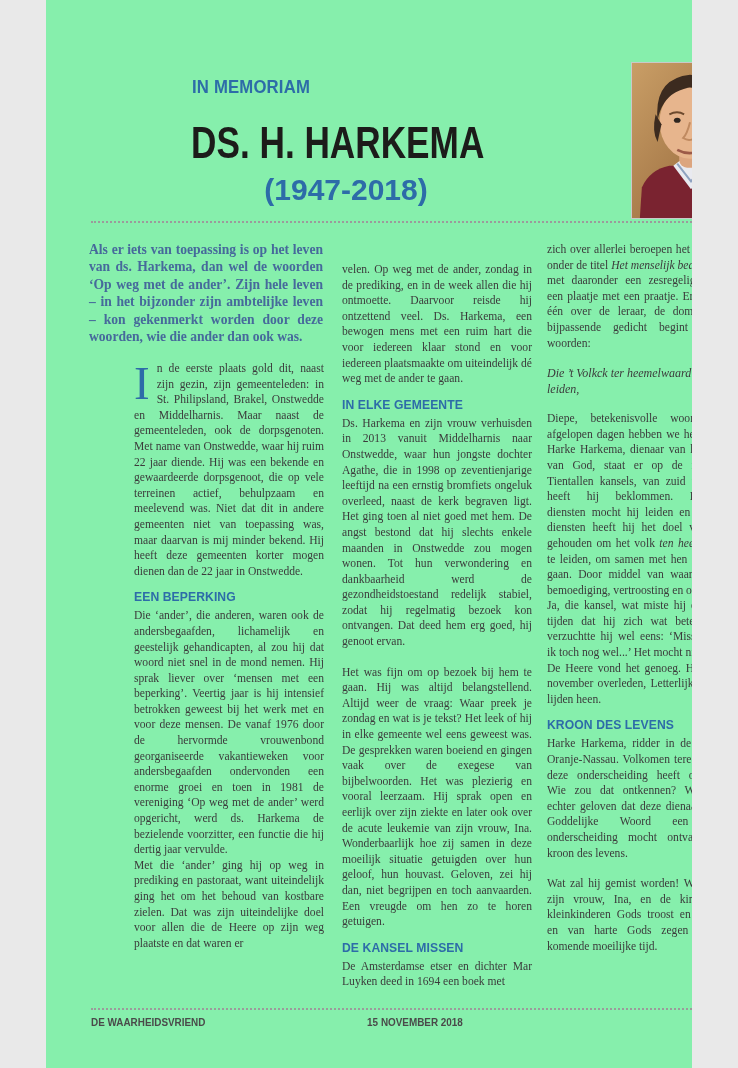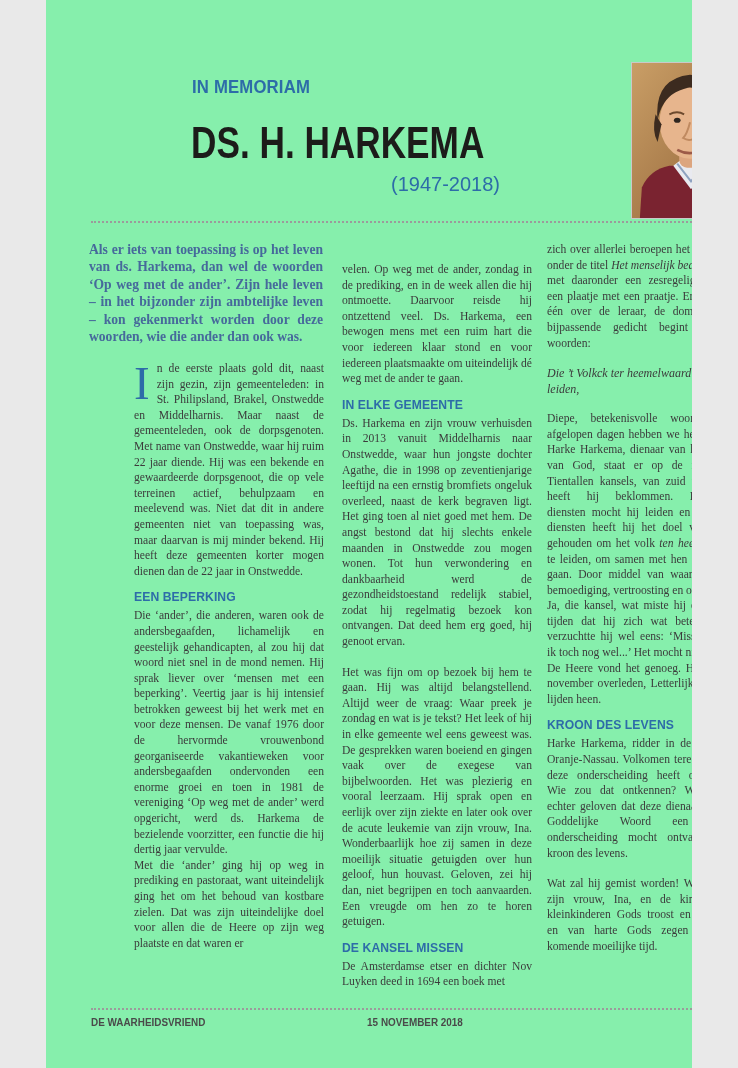--- a/index.html
+++ b/index.html
@@ -16,23 +16,23 @@
     font-size:19px; letter-spacing:.2px; color:#2d6ca8;
     transform:scaleX(.88); transform-origin:left top; white-space:nowrap;
   }
   .main-title {
     position:absolute; left:145px; top:118px;
     font-family:"Liberation Sans", sans-serif; font-weight:bold;
     font-size:44px; color:#1c1c1a; letter-spacing:0;
     transform:scaleX(.80); transform-origin:left top; white-space:nowrap;
   }
   .sub-title {
-    position:absolute; left:146px; top:173px; width:308px; text-align:right;
-    font-family:"Liberation Sans", sans-serif; font-weight:normal;
-    font-size:20px; color:#2d6ca8; white-space:nowrap;
+    position:absolute; left:146px; top:173px; width:308px; text-align:center;
+    font-family:"Liberation Sans", sans-serif; font-weight:bold;
+    font-size:30px; color:#2d6ca8; white-space:nowrap;
   }
   .photo {
     position:absolute; left:585px; top:62px; width:120px; height:157px;
     border:1px solid #c9c9c9; background:#b98d5f;
   }
   .photo svg { display:block; width:100%; height:100%; }
   .rule-dotted {
     position:absolute; left:45px; width:648px; height:0;
     border-top:2px dotted #9b9b9b;
   }
@@ -140,21 +140,21 @@
     <p>Die ‘ander’, die anderen, waren ook de andersbegaafden, lichamelijk en geestelijk gehandicapten, al zou hij dat woord niet snel in de mond nemen. Hij sprak liever over ‘mensen met een beperking’. Veertig jaar is hij intensief betrokken geweest bij het werk met en voor deze mensen. De vanaf 1976 door de hervormde vrouwenbond georganiseerde vakantieweken voor andersbegaafden ondervonden een enorme groei en toen in 1981 de vereniging ‘Op weg met de ander’ werd opgericht, werd ds. Harkema de bezielende voorzitter, een functie die hij dertig jaar vervulde.</p>
     <p>Met die ‘ander’ ging hij op weg in prediking en pastoraat, want uiteindelijk ging het om het behoud van kostbare zielen. Dat was zijn uiteindelijke doel voor allen die de Heere op zijn weg plaatste en dat waren er</p>
   </div>
 
   <div class="col col-2">
     <p>velen. Op weg met de ander, zondag in de prediking, en in de week allen die hij ontmoette. Daarvoor reisde hij ontzettend veel. Ds. Harkema, een bewogen mens met een ruim hart die voor iedereen klaar stond en voor iedereen plaatsmaakte om uiteindelijk dé weg met de ander te gaan.</p>
     <p class="sec-head">IN ELKE GEMEENTE</p>
     <p>Ds. Harkema en zijn vrouw verhuisden in 2013 vanuit Middelharnis naar Onstwedde, waar hun jongste dochter Agathe, die in 1998 op zeventienjarige leeftijd na een ernstig bromfiets ongeluk overleed, naast de kerk begraven ligt. Het ging toen al niet goed met hem. De angst bestond dat hij slechts enkele maanden in Onstwedde zou mogen wonen. Tot hun verwondering en dankbaarheid werd de gezondheidstoestand redelijk stabiel, zodat hij regelmatig bezoek kon ontvangen. Dat deed hem erg goed, hij genoot ervan.</p>
     <p class="gap">Het was fijn om op bezoek bij hem te gaan. Hij was altijd belangstellend. Altijd weer de vraag: Waar preek je zondag en wat is je tekst? Het leek of hij in elke gemeente wel eens geweest was. De gesprekken waren boeiend en gingen vaak over de exegese van bijbelwoorden. Het was plezierig en vooral leerzaam. Hij sprak open en eerlijk over zijn ziekte en later ook over de acute leukemie van zijn vrouw, Ina. Wonderbaarlijk hoe zij samen in deze moeilijk situatie getuigden over hun geloof, hun houvast. Geloven, zei hij dan, niet begrijpen en toch aanvaarden. Een vreugde om hen zo te horen getuigen.</p>
     <p class="sec-head">DE KANSEL MISSEN</p>
-    <p>De Amsterdamse etser en dichter Nov Luyken deed in 1694 een boek met</p>
+    <p>De Amsterdamse etser en dichter Mar Luyken deed in 1694 een boek met</p>
   </div>
 
   <div class="col col-3">
     <p><span>zich over allerlei beroepen het licht zien, onder de titel </span><em>Het menselijk bedrijf</em><span>. Etsen met daaronder een zesregelig gedicht; een plaatje met een praatje. Er is er ook één over de leraar, de dominee. Het bijpassende gedicht begint met de woorden:</span></p>
     <p class="quote"><span>Die ’t Volkck ter heemelwaard sal leiden,</span><br></p>
     <p><span>Diepe, betekenisvolle woorden. De afgelopen dagen hebben we het ervaren: Harke Harkema, dienaar van het Woord van God, staat er op de rouwbrief. Tientallen kansels, van zuid tot noord, heeft hij beklommen. Duizenden diensten mocht hij leiden en in al die diensten heeft hij het doel voor ogen gehouden om het volk </span><em>ten heemelwaard</em><span> te leiden, om samen met hen op weg te gaan. Door middel van waarschuwing, bemoediging, vertroosting en onderwijs.</span></p>
     <p>Ja, die kansel, wat miste hij die! In de tijden dat hij zich wat beter voelde, verzuchtte hij wel eens: ‘Misschien dat ik toch nog wel...’ Het mocht niet zo zijn. De Heere vond het genoeg. Hij is op 8 november overleden, Letterlijk: over het lijden heen.</p>
     <p class="sec-head">KROON DES LEVENS</p>
     <p>Harke Harkema, ridder in de orde van Oranje-Nassau. Volkomen terecht dat hij deze onderscheiding heeft ontvangen. Wie zou dat ontkennen? We mogen echter geloven dat deze dienaar van het Goddelijke Woord een rijkere onderscheiding mocht ontvangen: de kroon des levens.</p>
     <p class="gap">Wat zal hij gemist worden! Wij wensen zijn vrouw, Ina, en de kinderen en kleinkinderen Gods troost en nabijheid en van harte Gods zegen voor de komende moeilijke tijd.</p>

